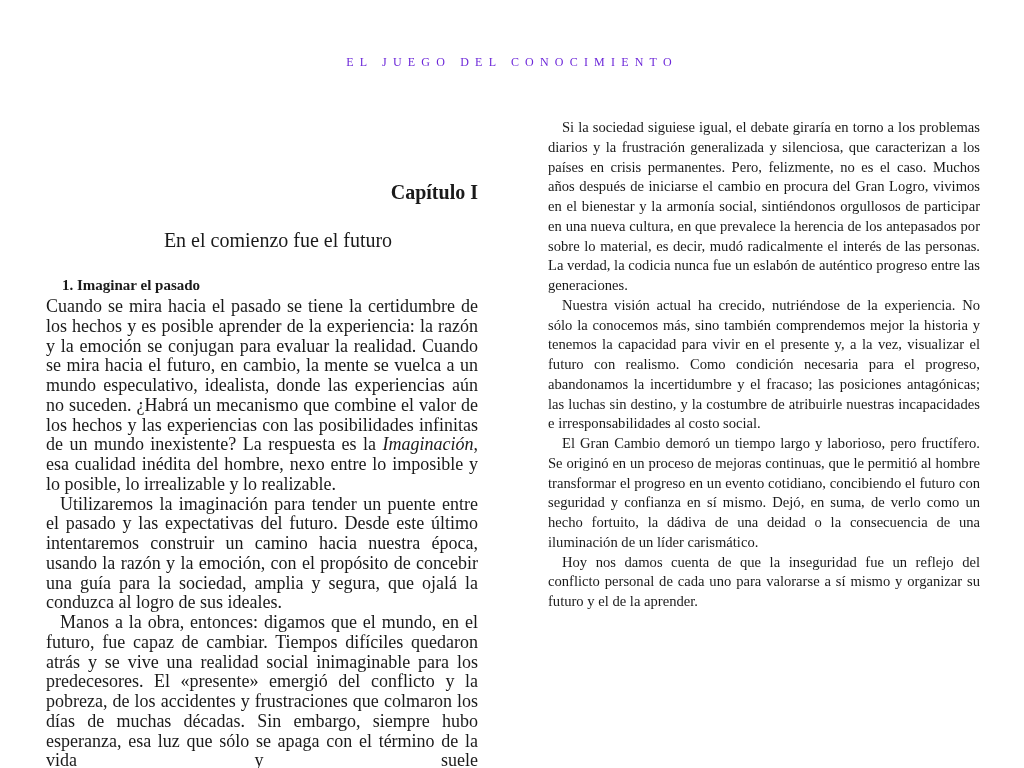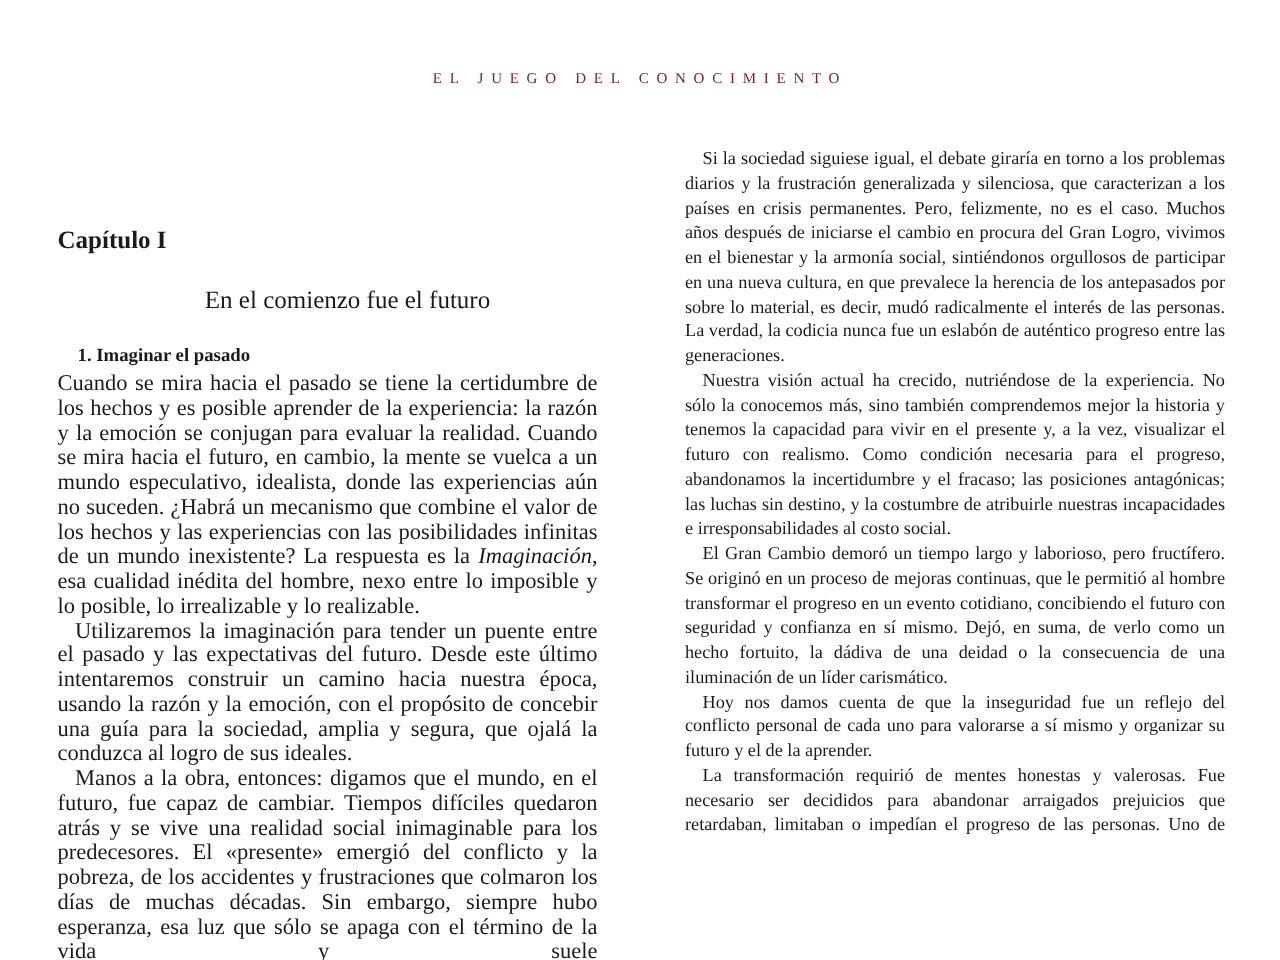--- a/index.html
+++ b/index.html
@@ -1,20 +1,20 @@
 <!DOCTYPE html>
 <html><head>
 <meta charset="utf-8">
 <style>
   html, body { margin: 0; padding: 0; background: #ffffff; }
   body { width: 1024px; height: 768px; position: relative; overflow: hidden;
          font-family: "Liberation Serif", "DejaVu Serif", serif; color: #1a1a1a; }
   .running-head { position: absolute; top: 55px; left: 0; width: 1024px; text-align: center;
-                  font-size: 12px; letter-spacing: 6.2px; color: #7f1d1d; }
-  .chapter-title { position: absolute; left: 46px; width: 432px; top: 178px; text-align: left;
+                  font-size: 12px; letter-spacing: 6.2px; color: #6d28d9; }
+  .chapter-title { position: absolute; left: 46px; width: 432px; top: 178px; text-align: right;
                    font-weight: bold; font-size: 20px; line-height: 28px; margin: 0; }
   .chapter-subtitle { position: absolute; left: 46px; width: 432px; top: 210px; text-align: center;
                       font-weight: normal; font-size: 20px; line-height: 28px; margin: 16px; }
   .section-heading { position: absolute; left: 46px; top: 261px; font-weight: bold; font-size: 15px; margin: 16px; }
   .body-left { position: absolute; left: 46px; top: 297px; width: 432px; font-size: 18px; line-height: 19.75px; }
   .body-right { position: absolute; left: 548px; top: 118px; width: 432px; font-size: 14.6px; line-height: 19.75px; }
   p { margin: 0; text-align: justify; }
   p.indent { text-indent: 14px; }
   p.last { text-align-last: left; }
   em { font-style: italic; }
@@ -32,14 +32,13 @@
   <p class="last"><span>Cuando se mira hacia el pasado se tiene la certidumbre de los hechos y es posible aprender de la experiencia: la razón y la emoción se conjugan para evaluar la realidad. Cuando se mira hacia el futuro, en cambio, la mente se vuelca a un mundo especulativo, idealista, donde las experiencias aún no suceden. ¿Habrá un mecanismo que combine el valor de los hechos y las experiencias con las posibilidades infinitas de un mundo inexistente? La respuesta es la </span><em>Imaginación</em><span>, esa cualidad inédita del hombre, nexo entre lo imposible y lo posible, lo irrealizable y lo realizable.</span></p>
   <p class="indent last">Utilizaremos la imaginación para tender un puente entre el pasado y las expectativas del futuro. Desde este último intentaremos construir un camino hacia nuestra época, usando la razón y la emoción, con el propósito de concebir una guía para la sociedad, amplia y segura, que ojalá la conduzca al logro de sus ideales.</p>
   <p class="indent" style="text-align-last: justify;">Manos a la obra, entonces: digamos que el mundo, en el futuro, fue capaz de cambiar. Tiempos difíciles quedaron atrás y se vive una realidad social inimaginable para los predecesores. El «presente» emergió del conflicto y la pobreza, de los accidentes y frustraciones que colmaron los días de muchas décadas. Sin embargo, siempre hubo esperanza, esa luz que sólo se apaga con el término de la vida y suele</p>
 </div>
 
 <div class="body-right">
   <p class="indent last">Si la sociedad siguiese igual, el debate giraría en torno a los problemas diarios y la frustración generalizada y silenciosa, que caracterizan a los países en crisis permanentes. Pero, felizmente, no es el caso. Muchos años después de iniciarse el cambio en procura del Gran Logro, vivimos en el bienestar y la armonía social, sintiéndonos orgullosos de participar en una nueva cultura, en que prevalece la herencia de los antepasados por sobre lo material, es decir, mudó radicalmente el interés de las personas. La verdad, la codicia nunca fue un eslabón de auténtico progreso entre las generaciones.</p>
   <p class="indent last">Nuestra visión actual ha crecido, nutriéndose de la experiencia. No sólo la conocemos más, sino también comprendemos mejor la historia y tenemos la capacidad para vivir en el presente y, a la vez, visualizar el futuro con realismo. Como condición necesaria para el progreso, abandonamos la incertidumbre y el fracaso; las posiciones antagónicas; las luchas sin destino, y la costumbre de atribuirle nuestras incapacidades e irresponsabilidades al costo social.</p>
   <p class="indent last">El Gran Cambio demoró un tiempo largo y laborioso, pero fructífero. Se originó en un proceso de mejoras continuas, que le permitió al hombre transformar el progreso en un evento cotidiano, concibiendo el futuro con seguridad y confianza en sí mismo. Dejó, en suma, de verlo como un hecho fortuito, la dádiva de una deidad o la consecuencia de una iluminación de un líder carismático.</p>
   <p class="indent last">Hoy nos damos cuenta de que la inseguridad fue un reflejo del conflicto personal de cada uno para valorarse a sí mismo y organizar su futuro y el de la aprender.</p>
-  <p class="indent" style="text-align-last: justify;">La transformación requirió de mentes honestas y valerosas. Fue necesario ser decididos para abandonar arraigados prejuicios que retardaban, limitaban o impedían el progreso de las personas. Uno de</p>
 </div>
 
 </body></html>

